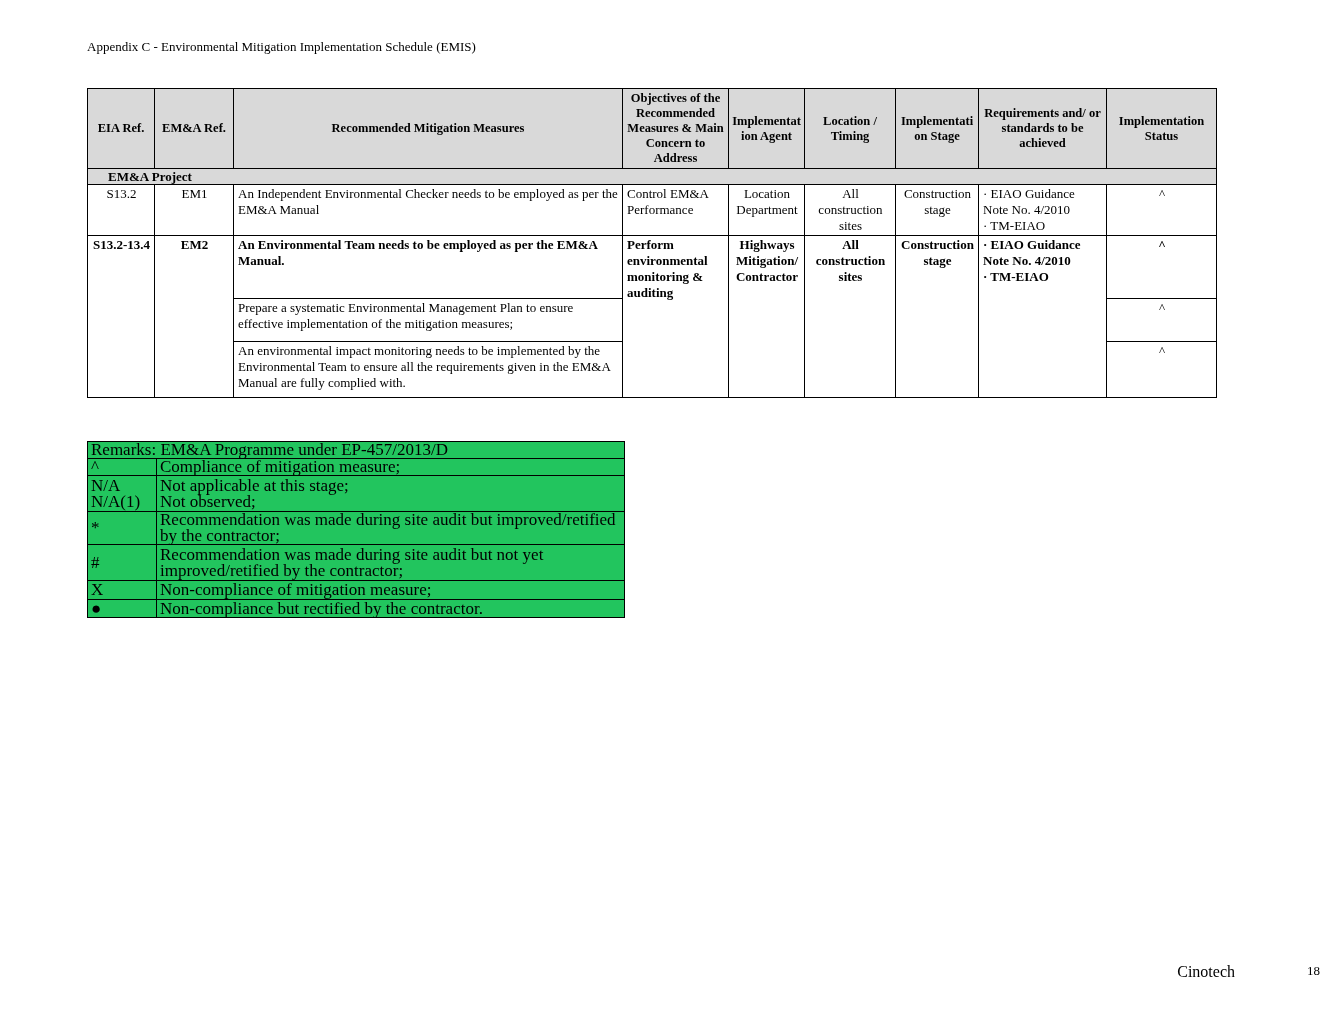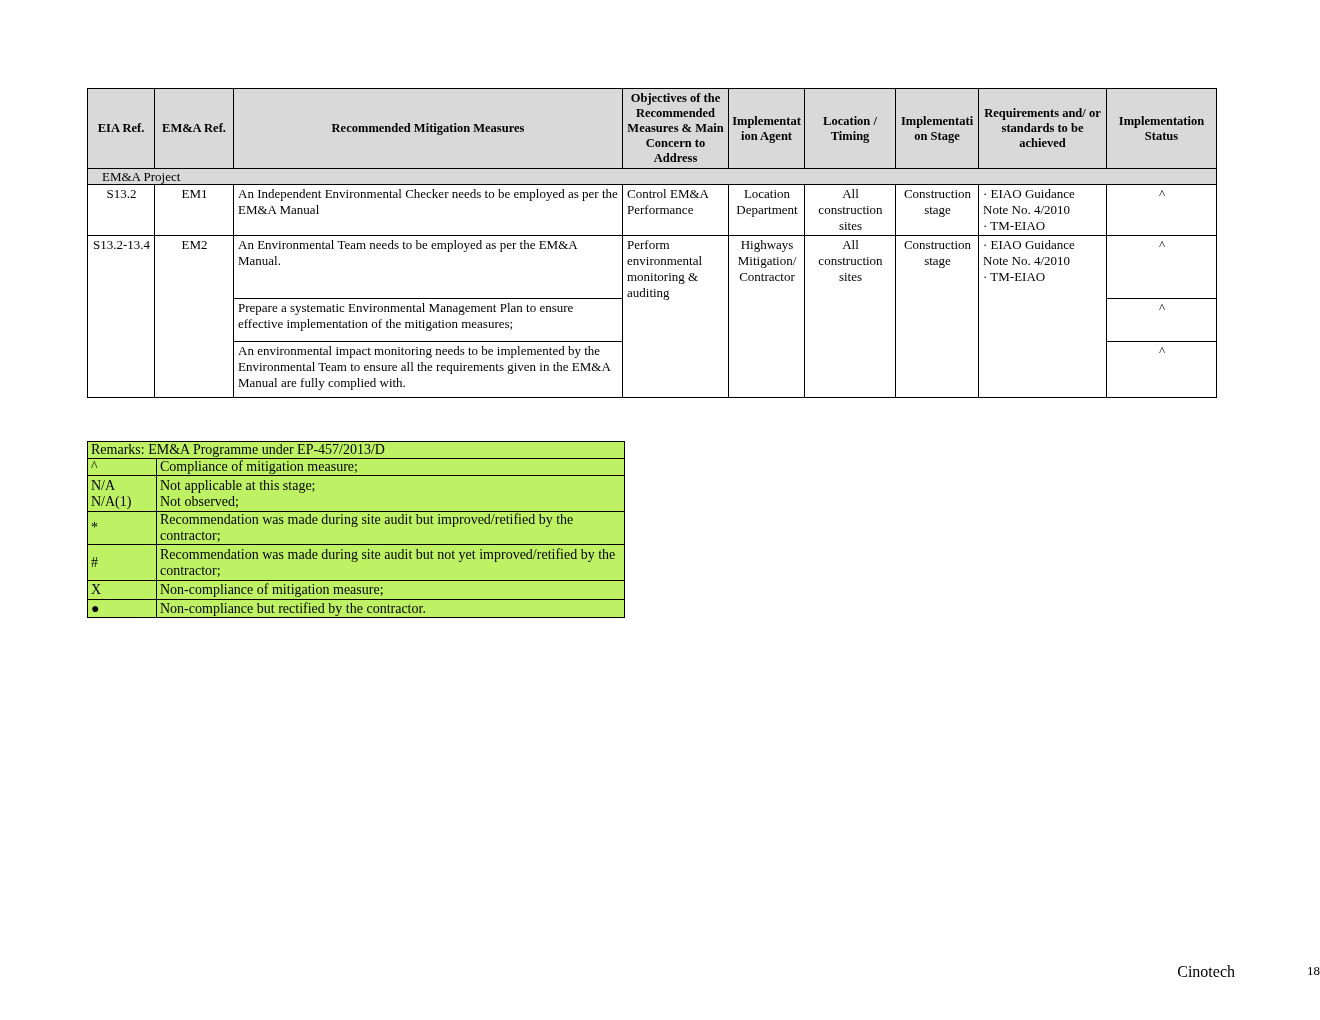--- a/index.html
+++ b/index.html
@@ -34,45 +34,45 @@
   .main-table td {
     font-size: 13px;
     line-height: 16px;
     vertical-align: top;
     padding: 1px 3px 1px 4px;
     background: #fff;
   }
   .r-header  { height: 80px; }
   .r-section { height: 16px; }
   .r-em1  { height: 48px; }
-  .r-em2a { height: 63px; }
+  .r-em2a { height: 63px; font-weight: bold; }
   .r-em2b { height: 43px; }
   .r-em2c { height: 56px; }
   .section-row td {
     background: #d9d9d9;
-    font-weight: normal;
-    padding: 0 14px;
+    font-weight: bold;
+    padding: 0 20px;
     line-height: 15px;
     vertical-align: middle;
   }
   .c-center { text-align: center; margin-left: 8px; }
   .c-status { text-align: center; }
   .pre { white-space: pre-line; }
 
   
   .remarks-table { position: absolute; left: 87px; top: 441px; width: 537px; }
   .remarks-table td {
     border: 1.5px solid #000;
-    font-size: 14px;
+    font-size: 17px;
     line-height: 16px;
     padding: 0 3px;
     vertical-align: middle;
     white-space: pre-line;
     overflow-wrap: break-word;
-    background: #bef264;
+    background: #22c55e;
   }
   .rr-title td { vertical-align: top; height: 15px; }
   .rr-1 { height: 17px; }
   .rr-2 { height: 36px; }
   .rr-3 { height: 32px; }
   .rr-4 { height: 36px; }
   .rr-5 { height: 19px; }
   .rr-6 { height: 18px; }
   .sym-cell { }
 
@@ -83,20 +83,21 @@
   }
   .footer-company {
     position: absolute; top: 963px; right: 85px; font-size: 16px;
   }
 </style>
 </head>
 <body>
 
 <div class="page">
 
+  <div class="doc-title">Appendix C - Environmental Mitigation Implementation Schedule (EMIS)</div>
 
   <table class="main-table">
     <colgroup>
       <col style="width:67px">
         <col style="width:79px">
         <col style="width:389px">
       <col style="width:106px">
         <col style="width:76px">
         <col style="width:91px">
       <col style="width:83px">

